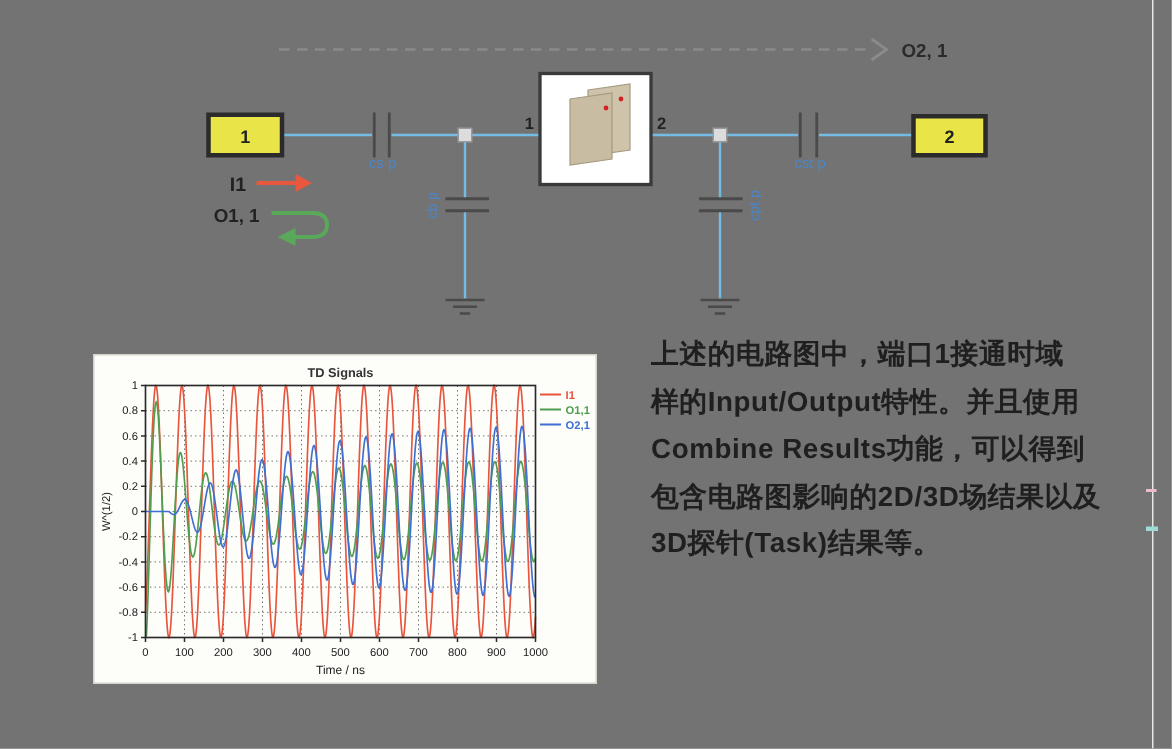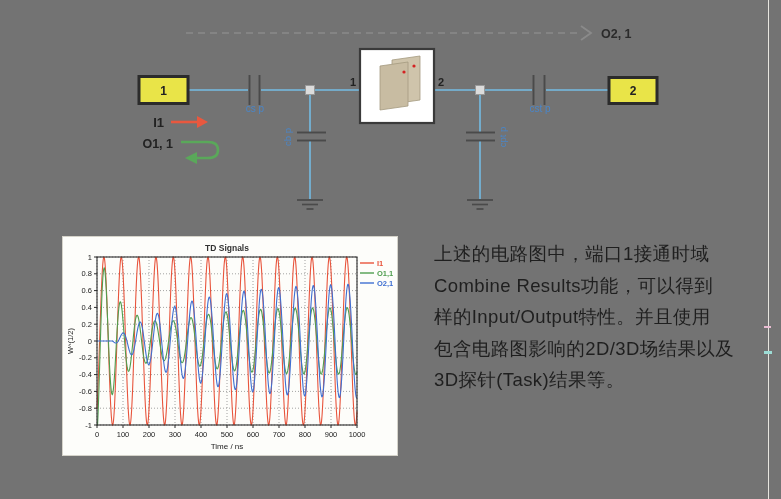--- a/index.html
+++ b/index.html
@@ -2,22 +2,22 @@
 <html><head>
 <meta charset="utf-8">
 <style>
   html,body{margin:0;padding:0;}
   body{font-family:"Liberation Sans","DejaVu Sans",sans-serif;background:#ffffff;}
   .page{position:relative;width:781px;height:499px;background:#737373;overflow:hidden;}
   .circuit-svg{position:absolute;left:0;top:0;}
   .chart-card{position:absolute;left:62px;top:236px;width:336px;height:220px;
     background:#fdfdfa;border:1px solid #d5d3ca;box-sizing:border-box;}
   .chart-card svg{display:block;}
-  .text-panel{position:absolute;left:434px;top:238px;width:340px;
-    font-size:18.5px;line-height:31.6px;color:#1f1f1f;letter-spacing:0.4px;}
+  .text-panel{position:absolute;left:434px;top:220px;width:340px;
+    font-size:18.5px;line-height:31.6px;color:#1f1f1f;letter-spacing:0.4px;font-weight:bold;}
   .text-panel .line{white-space:nowrap;}
   .scan-line{position:absolute;top:0;bottom:0;width:1px;background:#e7e5df;}
   .scan-dash{position:absolute;}
 </style>
 </head>
 <body>
 
 <div class="page">
 
   <svg class="circuit-svg" width="781" height="232" viewBox="0 0 781 232">
@@ -190,22 +190,22 @@
         <text x="314" y="28.8" font-size="7.5" font-weight="bold" fill="#e8543c">I1</text>
         <line x1="297" y1="36" x2="311" y2="36" stroke="#4f9e4f" stroke-width="1.4"></line>
         <text x="314" y="38.8" font-size="7.5" font-weight="bold" fill="#4f9e4f">O1,1</text>
         <line x1="297" y1="46" x2="311" y2="46" stroke="#3e6fd2" stroke-width="1.4"></line>
         <text x="314" y="48.8" font-size="7.5" font-weight="bold" fill="#3e6fd2">O2,1</text>
       </svg>
   </div>
 
   <div class="text-panel">
     <div class="line">上述的电路图中，端口1接通时域</div>
+    <div class="line">样的Input/Output特性。并且使用</div>
     <div class="line">Combine Results功能，可以得到</div>
-    <div class="line">样的Input/Output特性。并且使用</div>
     <div class="line">包含电路图影响的2D/3D场结果以及</div>
     <div class="line">3D探针(Task)结果等。</div>
   </div>
 
   <div class="scan-line" style="left:768px;"></div>
   <div class="scan-dash" style="left:764px;top:326px;width:7px;height:2px;background:#e9bcd2;"></div>
   <div class="scan-dash" style="left:764px;top:351px;width:8px;height:3px;background:#9cdcd5;"></div>
 
 </div>
 

